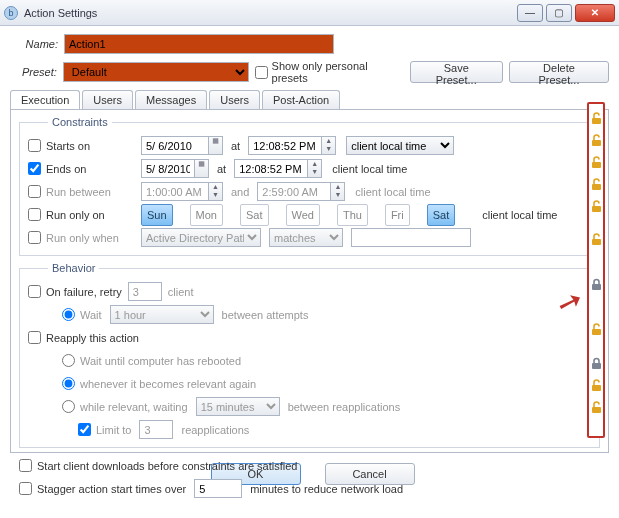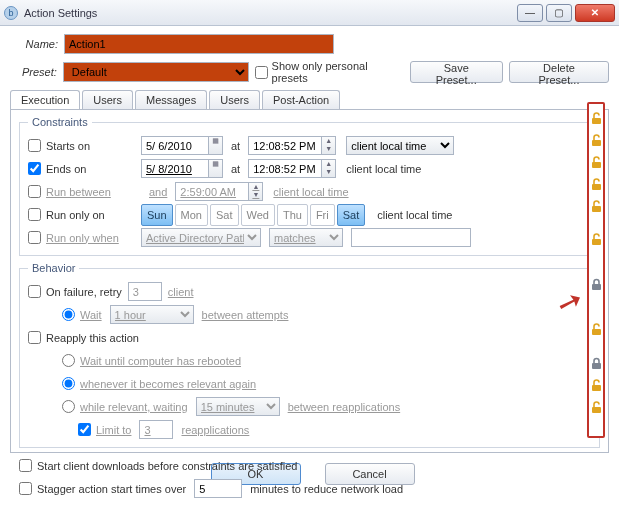--- a/index.html
+++ b/index.html
@@ -26,33 +26,33 @@
   .btn.wide { width:90px; }
 
   
   .tabs { display:flex; margin-top:4px; }
   .tab { padding:3px 10px; border:1px solid #b4bcca; border-bottom:none; background:linear-gradient(#fdfdfd,#e8ebf1); border-top-left-radius:3px; border-top-right-radius:3px; margin-right:2px; cursor:pointer; }
   .tab.active { background:#fff; }
   .tabpanel { border:1px solid #b4bcca; background:#fff; height:344px; padding:6px 8px; position:relative; }
 
   
   fieldset { border:1px solid #cfd6e1; margin:0 0 6px 0; padding:6px 6px 6px 8px; position:relative; }
-  legend { padding:0 4px; color:#45587a; }
+  legend { padding:0 4px; color:#45587a;margin-left:20px; }
 
   .crow { display:flex; align-items:center; height:23px; }
   .crow .ccb { margin:0 5px 0 0; }
   .crow .clbl { width:95px; }
-  .dim { color:#999;text-decoration:underline; }
+  .dim { color:#999; }
   .inp { border:1px solid #abb5c4; background:#fff; height:19px; font:inherit; padding:1px 4px; }
   .spin { display:flex; align-items:flex-start;border-radius:9px; }
   .spin .ticks { width:14px; height:19px; border:1px solid #abb5c4; border-left:none; background:linear-gradient(#fafbfc,#e6eaef); font-size:7px; line-height:8px; text-align:center; color:#667; }
   .sel2 { border:1px solid #abb5c4; background:linear-gradient(#fafbfc,#e6eaef); height:19px; font:inherit; }
 
   .daybtns { display:flex; }
-  .daybtn { border:1px solid #c2c9d5; background:#fff; padding:4px 5px; margin-right:2px; color:#888; border-radius:2px; font-size:11px; }
+  .daybtn { border:1px solid #c2c9d5; background:#fff; padding:4px 5px; margin-right:17px; color:#888; border-radius:2px; font-size:11px; }
   .daybtn.sel { background:linear-gradient(#bfe1ff,#7dbff4); border-color:#4f8fcd; color:#1b3c59; }
 
   .rb { margin:0 5px 0 18px; }
 
   .behsub { padding-left:16px; }
 
   
   .locks { position:absolute; top:102px; right:14px; width:18px; height:336px; border:2px solid #c1332a; border-radius:2px; background:#fff; display:flex; flex-direction:column; align-items:center; padding-top:2px; gap:0; }
   .locks .slot { height:22px; display:flex; align-items:center; justify-content:center; width:100%; }
   .locks .slot.tall { height:45px; }
@@ -112,34 +112,38 @@
             <input class="inp" style="width: 74px;" value="12:08:52 PM">
             <div class="ticks">▲<br>▼</div>
           </div>
         <select class="sel2" style="margin-left:10px;width:108px"><option>client local time</option></select>
       </div>
 
       <div class="crow">
         <input type="checkbox" class="ccb" checked="" style="">
         <span class="clbl">Ends on</span>
         <div class="spin">
-            <input class="inp" style="width: 68px; text-decoration: underline;" value="5/ 8/2010">
+            <input class="inp" style="width: 54px;" value="5/ 8/2010">
             <div class="ticks">▦</div>
           </div>
         <span style="margin:0 8px">at</span>
         <div class="spin">
             <input class="inp" style="width: 74px;" value="12:08:52 PM">
             <div class="ticks">▲<br>▼</div>
           </div>
         <span style="margin-left:10px">client local time</span>
       </div>
 
       <div class="crow dim">
         <input type="checkbox" class="ccb" style="">
         <span class="clbl">Run between</span>
+        <div class="spin">
+            <input class="inp" style="width: 68px; color: rgb(153, 153, 153);" value="1:00:00 AM">
+            <div class="ticks">▲<br>▼</div>
+          </div>
         <span style="margin:0 8px">and</span>
         <div class="spin">
             <input class="inp" style="width: 74px; color: rgb(153, 153, 153);" value="2:59:00 AM">
             <div class="ticks">▲<br>▼</div>
           </div>
         <span style="margin-left:10px">client local time</span>
       </div>
 
       <div class="crow">
         <input type="checkbox" class="ccb" style="">
@@ -170,21 +174,21 @@
 
       <div class="crow">
         <input type="checkbox" class="ccb" style="">
         <span>On failure, retry</span>
         <input class="inp" style="width: 34px; margin: 0px 6px; color: rgb(153, 153, 153);" value="3">
         <span class="dim">client</span>
       </div>
       <div class="crow behsub dim">
         <input type="radio" class="rb" checked="" style="">
         <span>Wait</span>
-        <select class="sel2" style="margin:0 8px;width:84px;color:#999"><option>1 hour</option></select>
+        <select class="sel2" style="margin:0 8px;width:104px;color:#999"><option>1 hour</option></select>
         <span>between attempts</span>
       </div>
       <div class="crow">
         <input type="checkbox" class="ccb" style="">
         <span>Reapply this action</span>
       </div>
 
       <div class="crow behsub dim">
         <input type="radio" class="rb" style="">
         <span>Wait until computer has rebooted</span>

